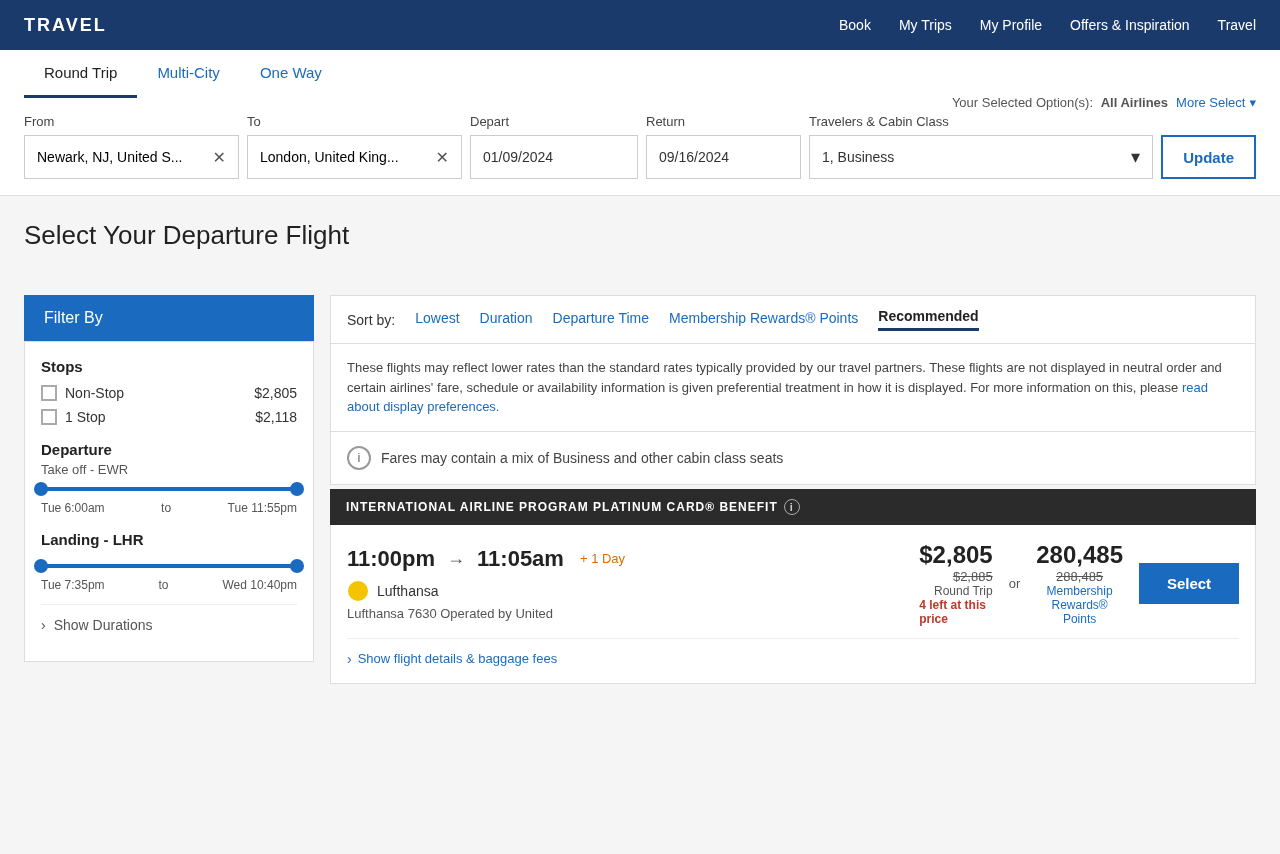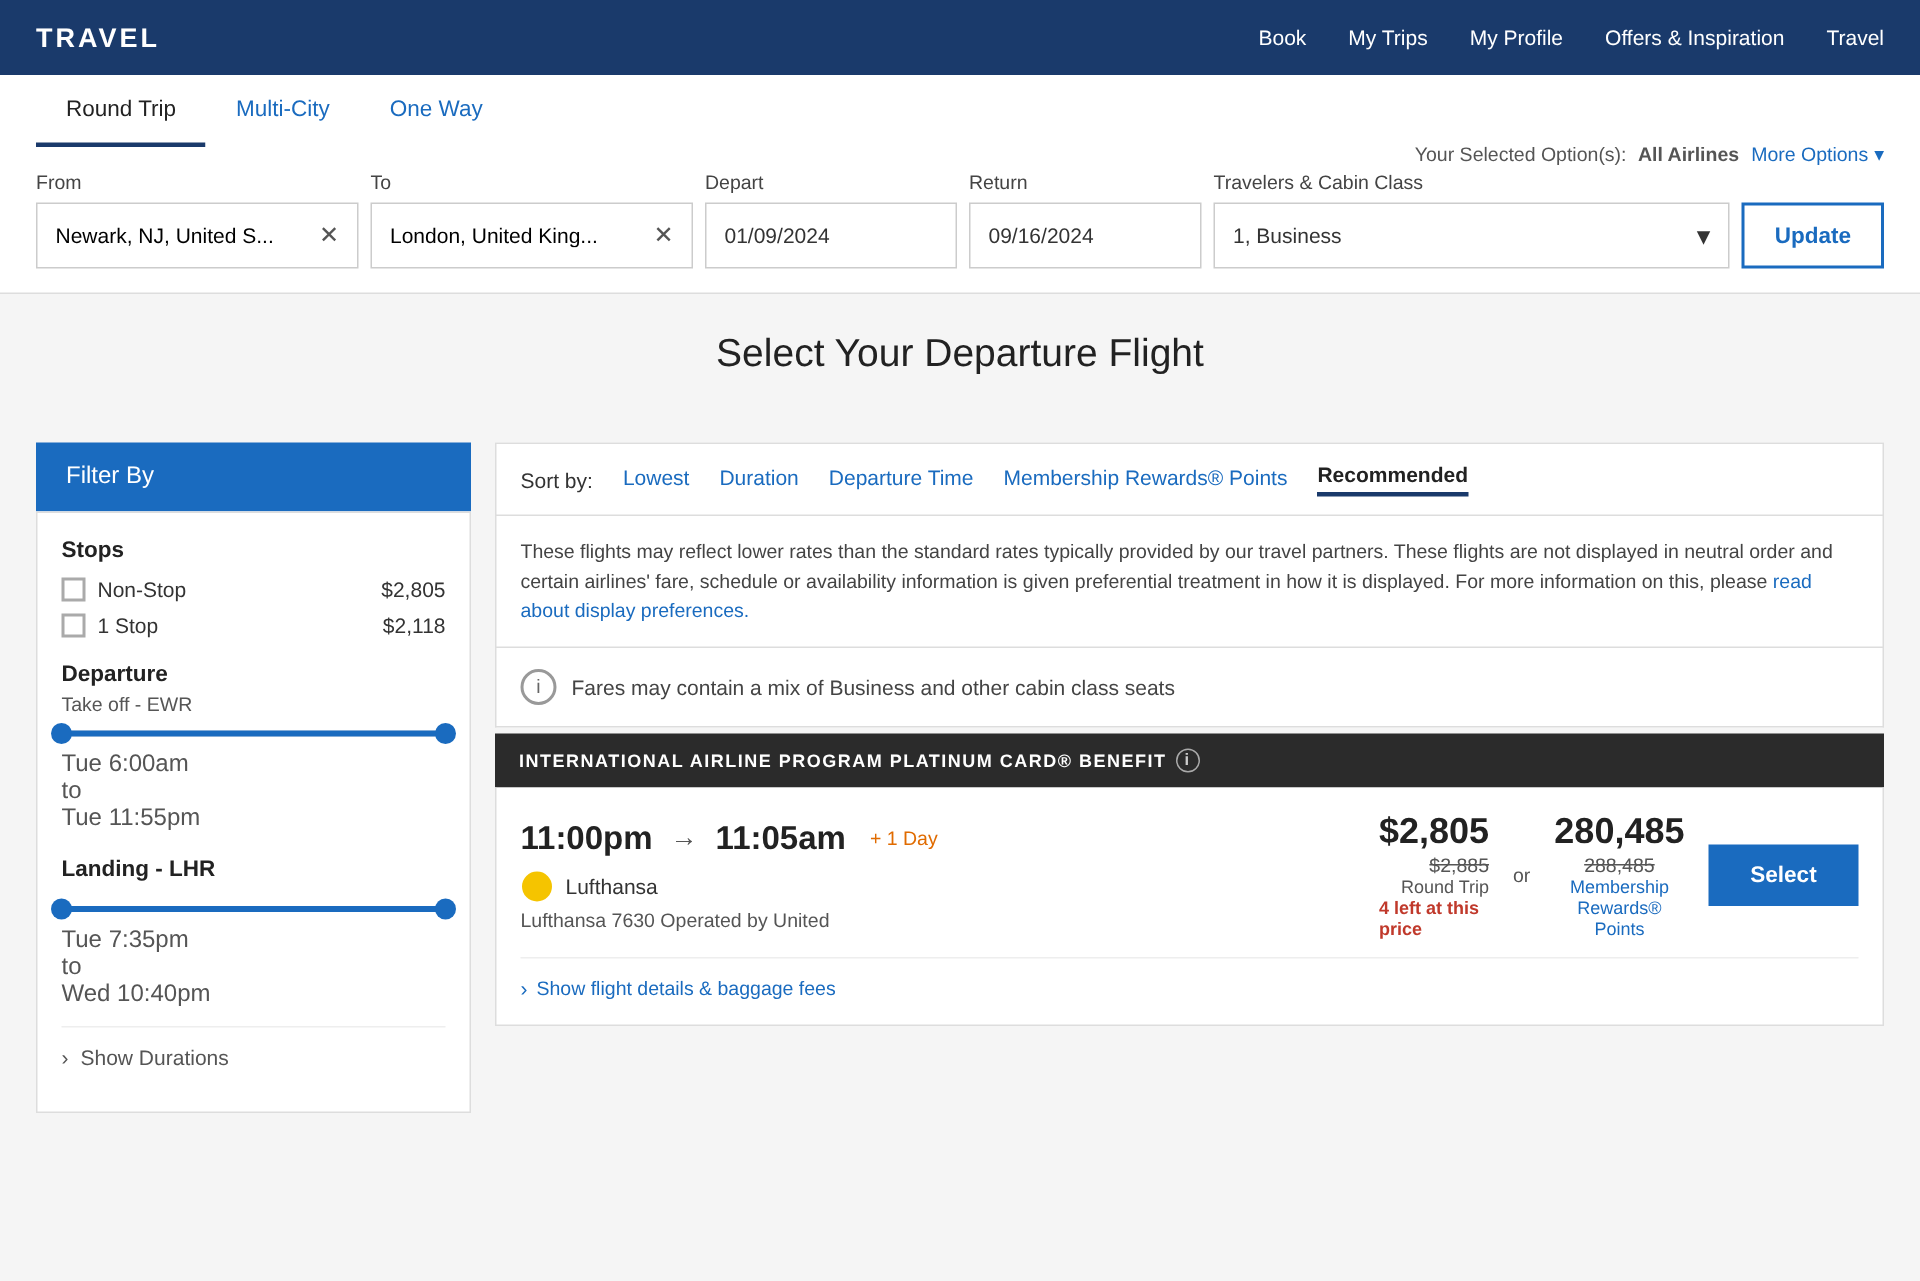--- a/index.html
+++ b/index.html
@@ -151,21 +151,20 @@
       max-width: 1280px;
     }
 
     
     .section-heading {
       font-size: 26px;
       font-weight: 400;
       color: #222;
       margin-bottom: 20px;
       padding: 24px 24px 0;
-      text-align: center;
     }
 
     
     .filter-sidebar {
       width: 290px;
       flex-shrink: 0;
     }
     .filter-header {
       background: #1a6bbf;
       color: white;
@@ -245,23 +244,22 @@
       width: 14px;
       height: 14px;
       background: #1a6bbf;
       border-radius: 50%;
       top: -5px;
       transform: translateX(-50%);
     }
     .slider-times {
       display: flex;
       justify-content: space-between;
-      font-size: 16px;
-      color: #555;
-      flex-direction: column;
+      font-size: 12px;
+      color: #555;
     }
 
     
     .results-area {
       flex: 1;
     }
     .sort-bar {
       display: flex;
       align-items: center;
       gap: 20px;
@@ -540,21 +538,21 @@
     <div class="tabs">
       <div class="tab active">Round Trip</div>
       <div class="tab">Multi-City</div>
       <div class="tab">One Way</div>
     </div>
     <div class="options-row">
       <span class="selected-text">
         <span>Your Selected Option(s):</span>
         <strong style="margin-left:4px;">All Airlines</strong>
       </span>
-      <span class="more-options">More Options</span>
+      <span class="more-options">More Select</span>
       <span style="color:#1a6bbf; margin-left:4px;">▾</span>
     </div>
   </div>
 
   <div class="search-fields">
 
     <div class="field-group">
       <label>From</label>
       <div class="field-input field-from">
         <input type="text" value="Newark, NJ, United S..." style="">

